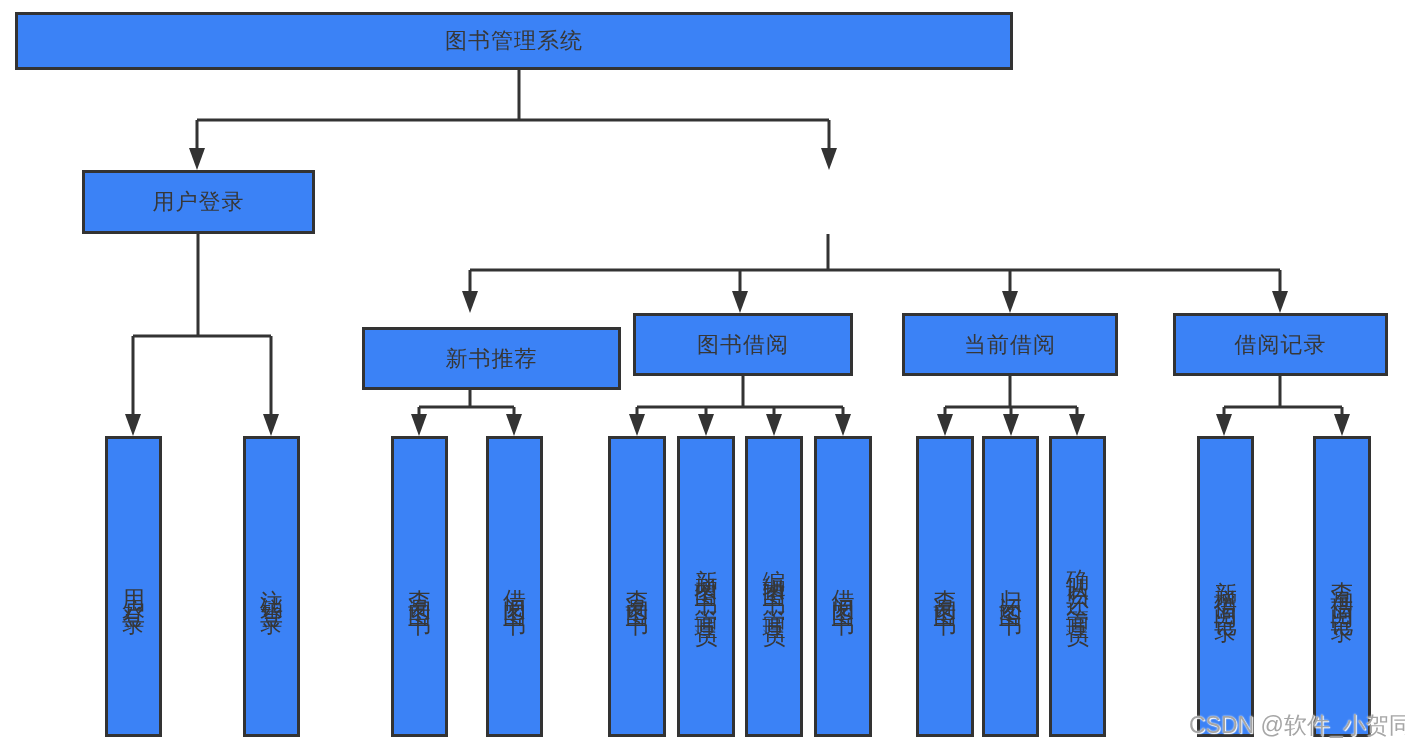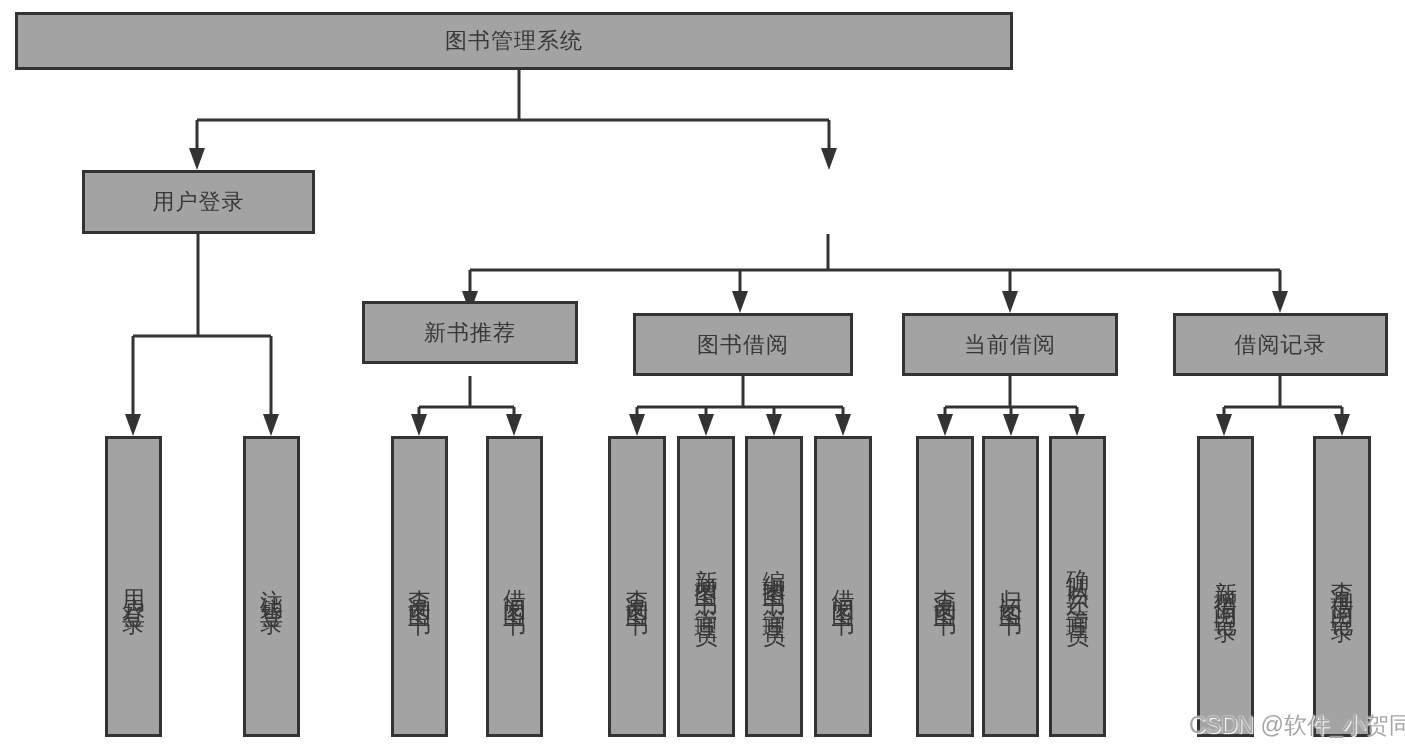--- a/index.html
+++ b/index.html
@@ -5,21 +5,21 @@
   html,body { margin:0; padding:0; background:#fff; }
   .stage {
     position:relative; width:1405px; height:747px;
     background:var(--background,#ffffff);
     font-family:"Liberation Sans","DejaVu Sans",sans-serif;
     overflow:hidden;
   }
   .box {
     position:absolute; box-sizing:border-box;
     border:3px solid var(--line,#333333);
-    background:#a3a3a3;
+    background:#3b82f6;
     display:flex; align-items:center; justify-content:center;
     color:#373737; font-size:22px; letter-spacing:1px;
     z-index:1;
   }
   .vbox span.vtext {
     writing-mode:vertical-rl; text-orientation:mixed;
     font-size:23px; line-height:1; letter-spacing:8px;
     color:#373737;
   }
   svg.connectors {
@@ -79,21 +79,21 @@
       <path d="M1280 376 V407 M1224 407 H1342 M1224 407 V418 M1342 407 V418"></path>
       <polygon fill="currentColor" stroke="none" points="1224,436 1216,414 1232,414"></polygon>
       <polygon fill="currentColor" stroke="none" points="1342,436 1334,414 1350,414"></polygon>
     </g>
   </svg>
 
   <div class="box" style="left:15px; top:12px; width:998px; height:58px;">图书管理系统</div>
 
   <div class="box" style="left:82px; top:170px; width:233px; height:64px;">用户登录</div>
 
-  <div class="box" style="left:362px; top:301px; width:216px; height:63px;">新书推荐</div>
+  <div class="box" style="left:362px; top:327px; width:259px; height:63px;">新书推荐</div>
   <div class="box" style="left:633px; top:313px; width:220px; height:63px;">图书借阅</div>
   <div class="box" style="left:902px; top:313px; width:216px; height:63px;">当前借阅</div>
   <div class="box" style="left:1173px; top:313px; width:215px; height:63px;">借阅记录</div>
 
   <div class="box vbox" style="left:105px; top:436px; width:57px; height:301px;">
     <span class="vtext">用户登录</span>
   </div>
   <div class="box vbox" style="left:243px; top:436px; width:57px; height:301px;">
     <span class="vtext">注销登录</span>
   </div>

